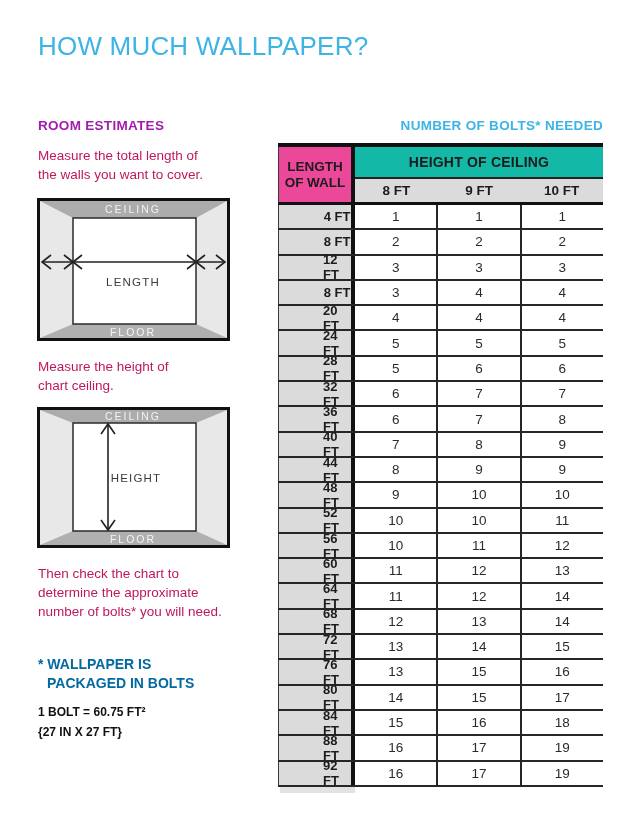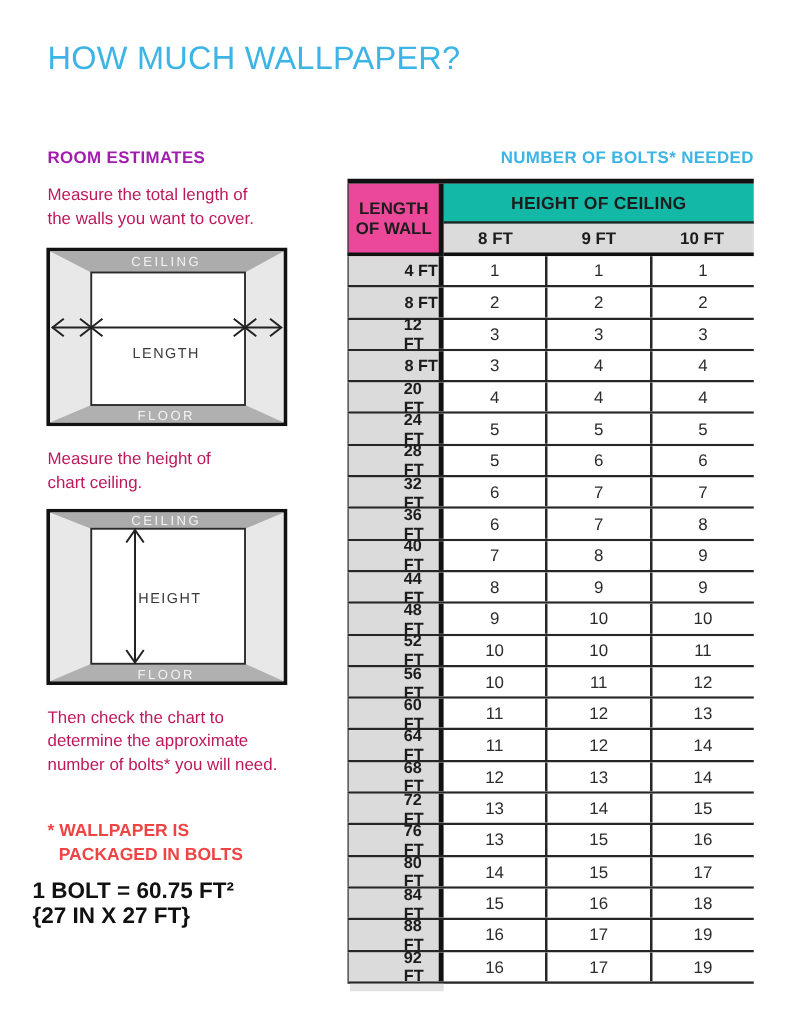--- a/index.html
+++ b/index.html
@@ -20,23 +20,23 @@
     font-size: 13.5px; font-weight: bold; letter-spacing: 0.3px;
   }
   .room-estimates-head { left: 38px; top: 118px; }
   .bolts-needed-head { left: 278px; top: 118px; width: 325px; text-align: right; }
 
   
   .body-text { font-size: 13.5px; line-height: 19px; color: #be185d; }
   .step1 { left: 38px; top: 146px; }
   .step2 { left: 38px; top: 357px; }
   .step3 { left: 38px; top: 564px; }
-  .footnote { left: 38px; top: 655px; font-size: 14px; font-weight: bold; line-height: 19px; color: #ef4444; }
+  .footnote { left: 38px; top: 655px; font-size: 14px; font-weight: bold; line-height: 19px; color: #0369a1; }
   .footnote .indent { padding-left: 9px; }
-  .bolt-info { left: 26px; top: 703px; font-size: 18px; font-weight: bold; line-height: 19.5px; color: #111; }
+  .bolt-info { left: 38px; top: 703px; font-size: 12px; font-weight: bold; line-height: 19.5px; color: #111; }
 
   
   .diagram1 { left: 37px; top: 198px; }
   .diagram2 { left: 37px; top: 407px; }
   .diagram svg { display: block; }
 
   
   .bolt-table {
     left: 278px; top: 143px; width: 325px;
     border-top: 4px solid #111;

